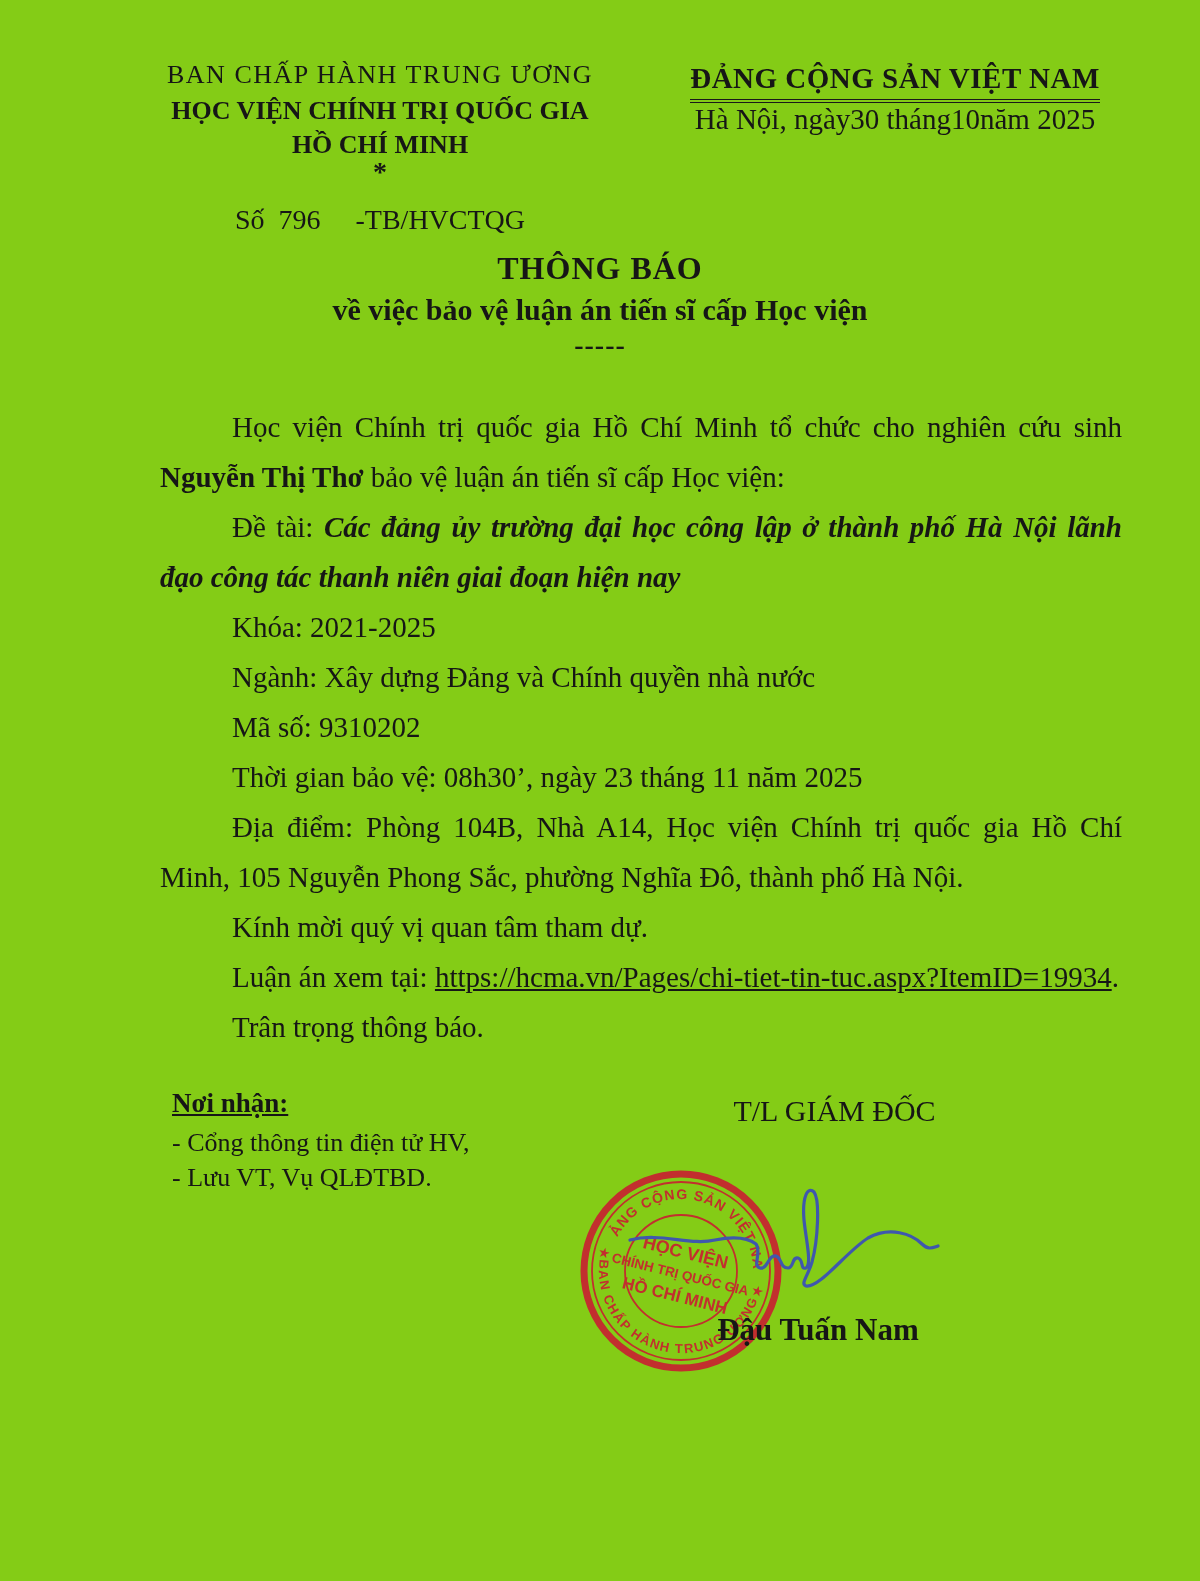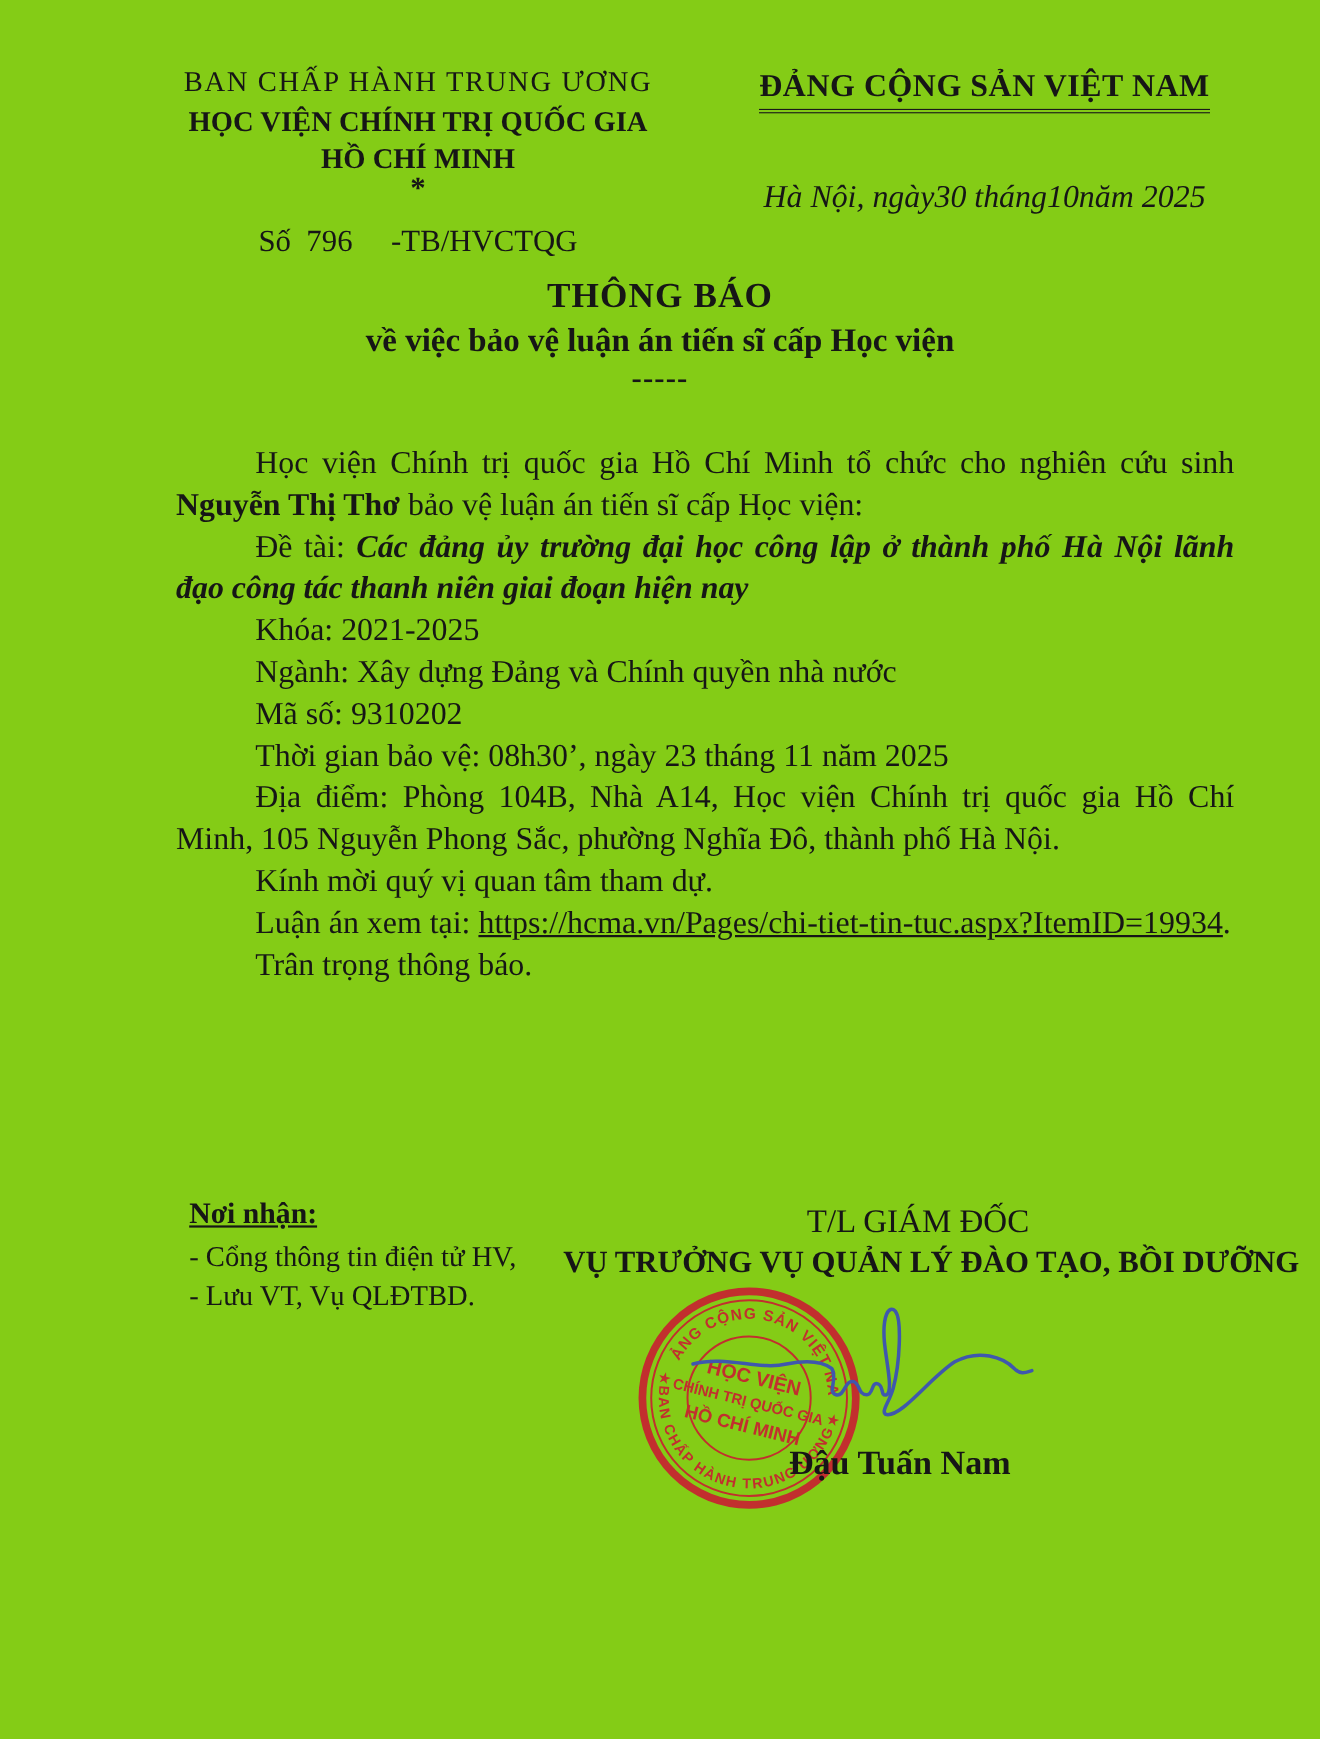--- a/index.html
+++ b/index.html
@@ -16,30 +16,30 @@
   .hdr-left .l1{font-size:26px;letter-spacing:1.5px;}
   .hdr-left .l2{font-size:26px;font-weight:bold;margin-top:6px;}
   .hdr-left .l3{font-size:26px;font-weight:bold;margin-top:4px;}
   .hdr-left .star{font-size:28px;font-weight:bold;margin-top:2px;line-height:20px;}
   .hdr-left .num{font-size:28px;margin-top:22px;}
   .hdr-right{position:absolute;left:655px;top:62px;width:480px;text-align:center;}
   .hdr-right .party{
     display:inline-block;font-size:29px;font-weight:bold;letter-spacing:0.5px;
     padding-bottom:4px;border-bottom:4px double #1a1a1a;
   }
-  .hdr-right .date{font-size:29px;font-style:italic;margin-top:60px;}
+  .hdr-right .date{font-size:29px;}
   
   .title-block{position:absolute;left:0;top:250px;width:100%;text-align:center;}
   .title-block .t1{font-size:32px;font-weight:bold;letter-spacing:1px;}
   .title-block .t2{font-size:30px;font-weight:bold;margin-top:6px;}
   .title-block .t3{font-size:28px;font-weight:bold;letter-spacing:1px;margin-top:2px;}
   
   .body-block{
     position:absolute;left:160px;top:402px;width:962px;
-    font-size:29px;line-height:38px;text-align:justify;
+    font-size:29px;line-height:50px;text-align:justify;
   }
   .body-block p{margin:0;text-indent:72px;}
   .b{font-weight:bold;}
   .bi{font-weight:bold;font-style:italic;font-family:Liberation Serif, serif;}
   .lnk{color:#161616;text-decoration:underline;}
   
   .recipients{position:absolute;left:172px;top:1088px;width:380px;}
   .recipients .rt{font-size:27px;font-weight:bold;text-decoration:underline;margin-bottom:6px;}
   .recipients .ri{font-size:26px;line-height:35px;}
   .sign-block{position:absolute;left:512px;top:1094px;width:645px;text-align:center;}
@@ -90,21 +90,20 @@
   </div>
 
   <div class="recipients">
     <div class="rt">Nơi nhận:</div>
     <div class="ri">- Cổng thông tin điện tử HV,</div>
     <div class="ri">- Lưu VT, Vụ QLĐTBD.</div>
   </div>
 
   <div class="sign-block">
     <div class="role1">T/L GIÁM ĐỐC</div>
-    <div class="role2">VỤ TRƯỞNG VỤ QUẢN LÝ ĐÀO TẠO, BỒI DƯỠNG</div>
   </div>
 
   <div class="stamp-wrap">
     <svg width="210" height="210" viewBox="0 0 210 210">
       <g stroke="#c22f2e" fill="none">
         <circle cx="105" cy="105" r="97" stroke-width="7"></circle>
         <circle cx="105" cy="105" r="89" stroke-width="1.8"></circle>
         <circle cx="105" cy="105" r="56" stroke-width="1.8"></circle>
       </g>
       <g transform="rotate(14 105 105)" fill="#c22f2e" font-family="Liberation Sans, sans-serif" font-weight="bold">

